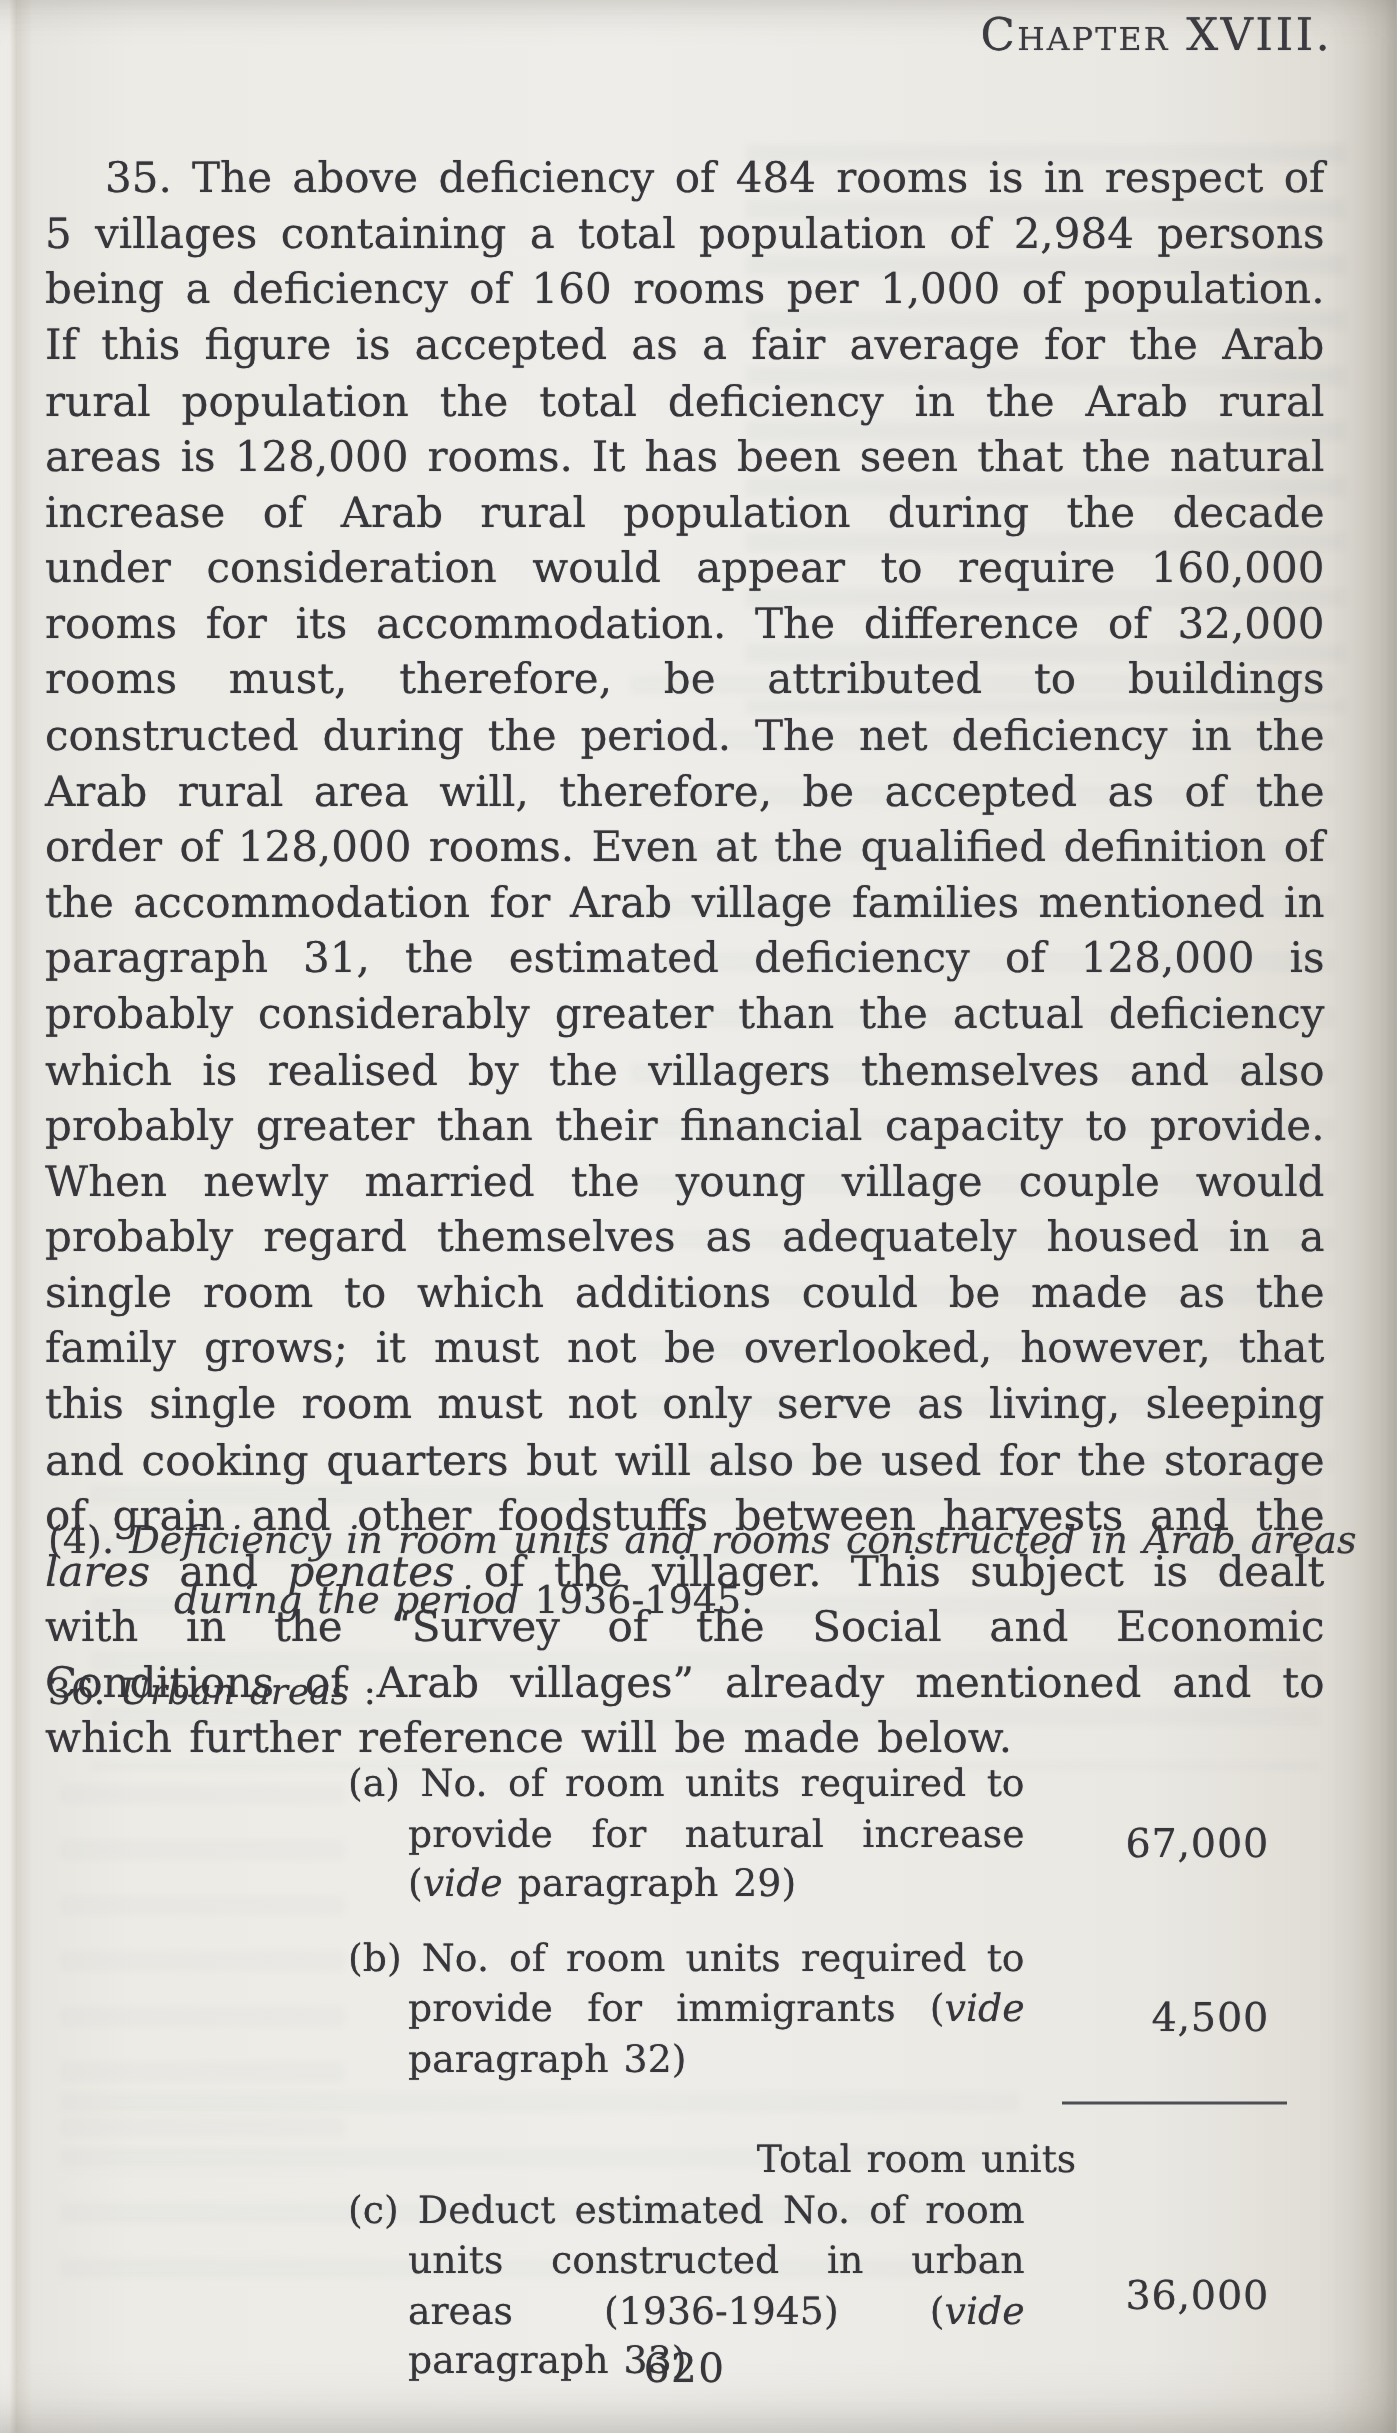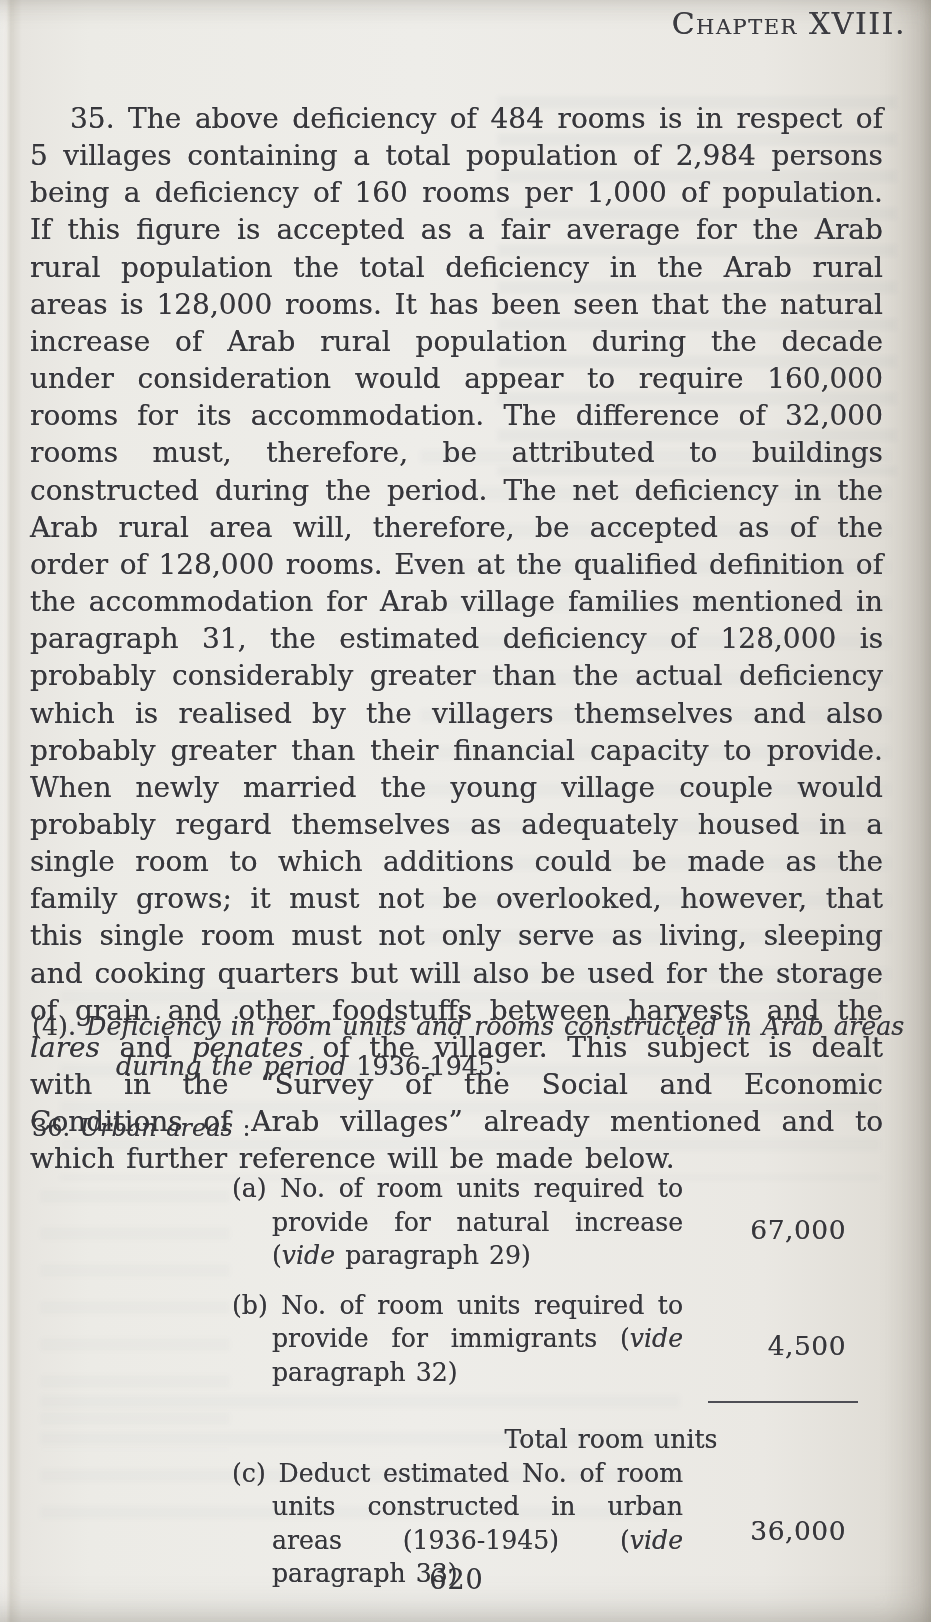--- a/index.html
+++ b/index.html
@@ -43,21 +43,20 @@
 
   .ink { text-shadow: 0 0 .6px rgba(45,45,52,.65); }
 
   .chapter-line {
     position: absolute; top: 6px; left: 0; width: 888px;
     text-align: right;
     font-variant: small-caps;
     font-size: 30px;
     letter-spacing: 1.5px;
     color: #3b3b41;
-    margin-left: 18px;
   }
 
   .para-35 {
     position: absolute; top: 72px; left: 30px; width: 853px;
     font-size: 28px; line-height: 37.15px;
     text-align: justify;
     text-indent: 40px;
     word-spacing: 2.6px;
   }
 

